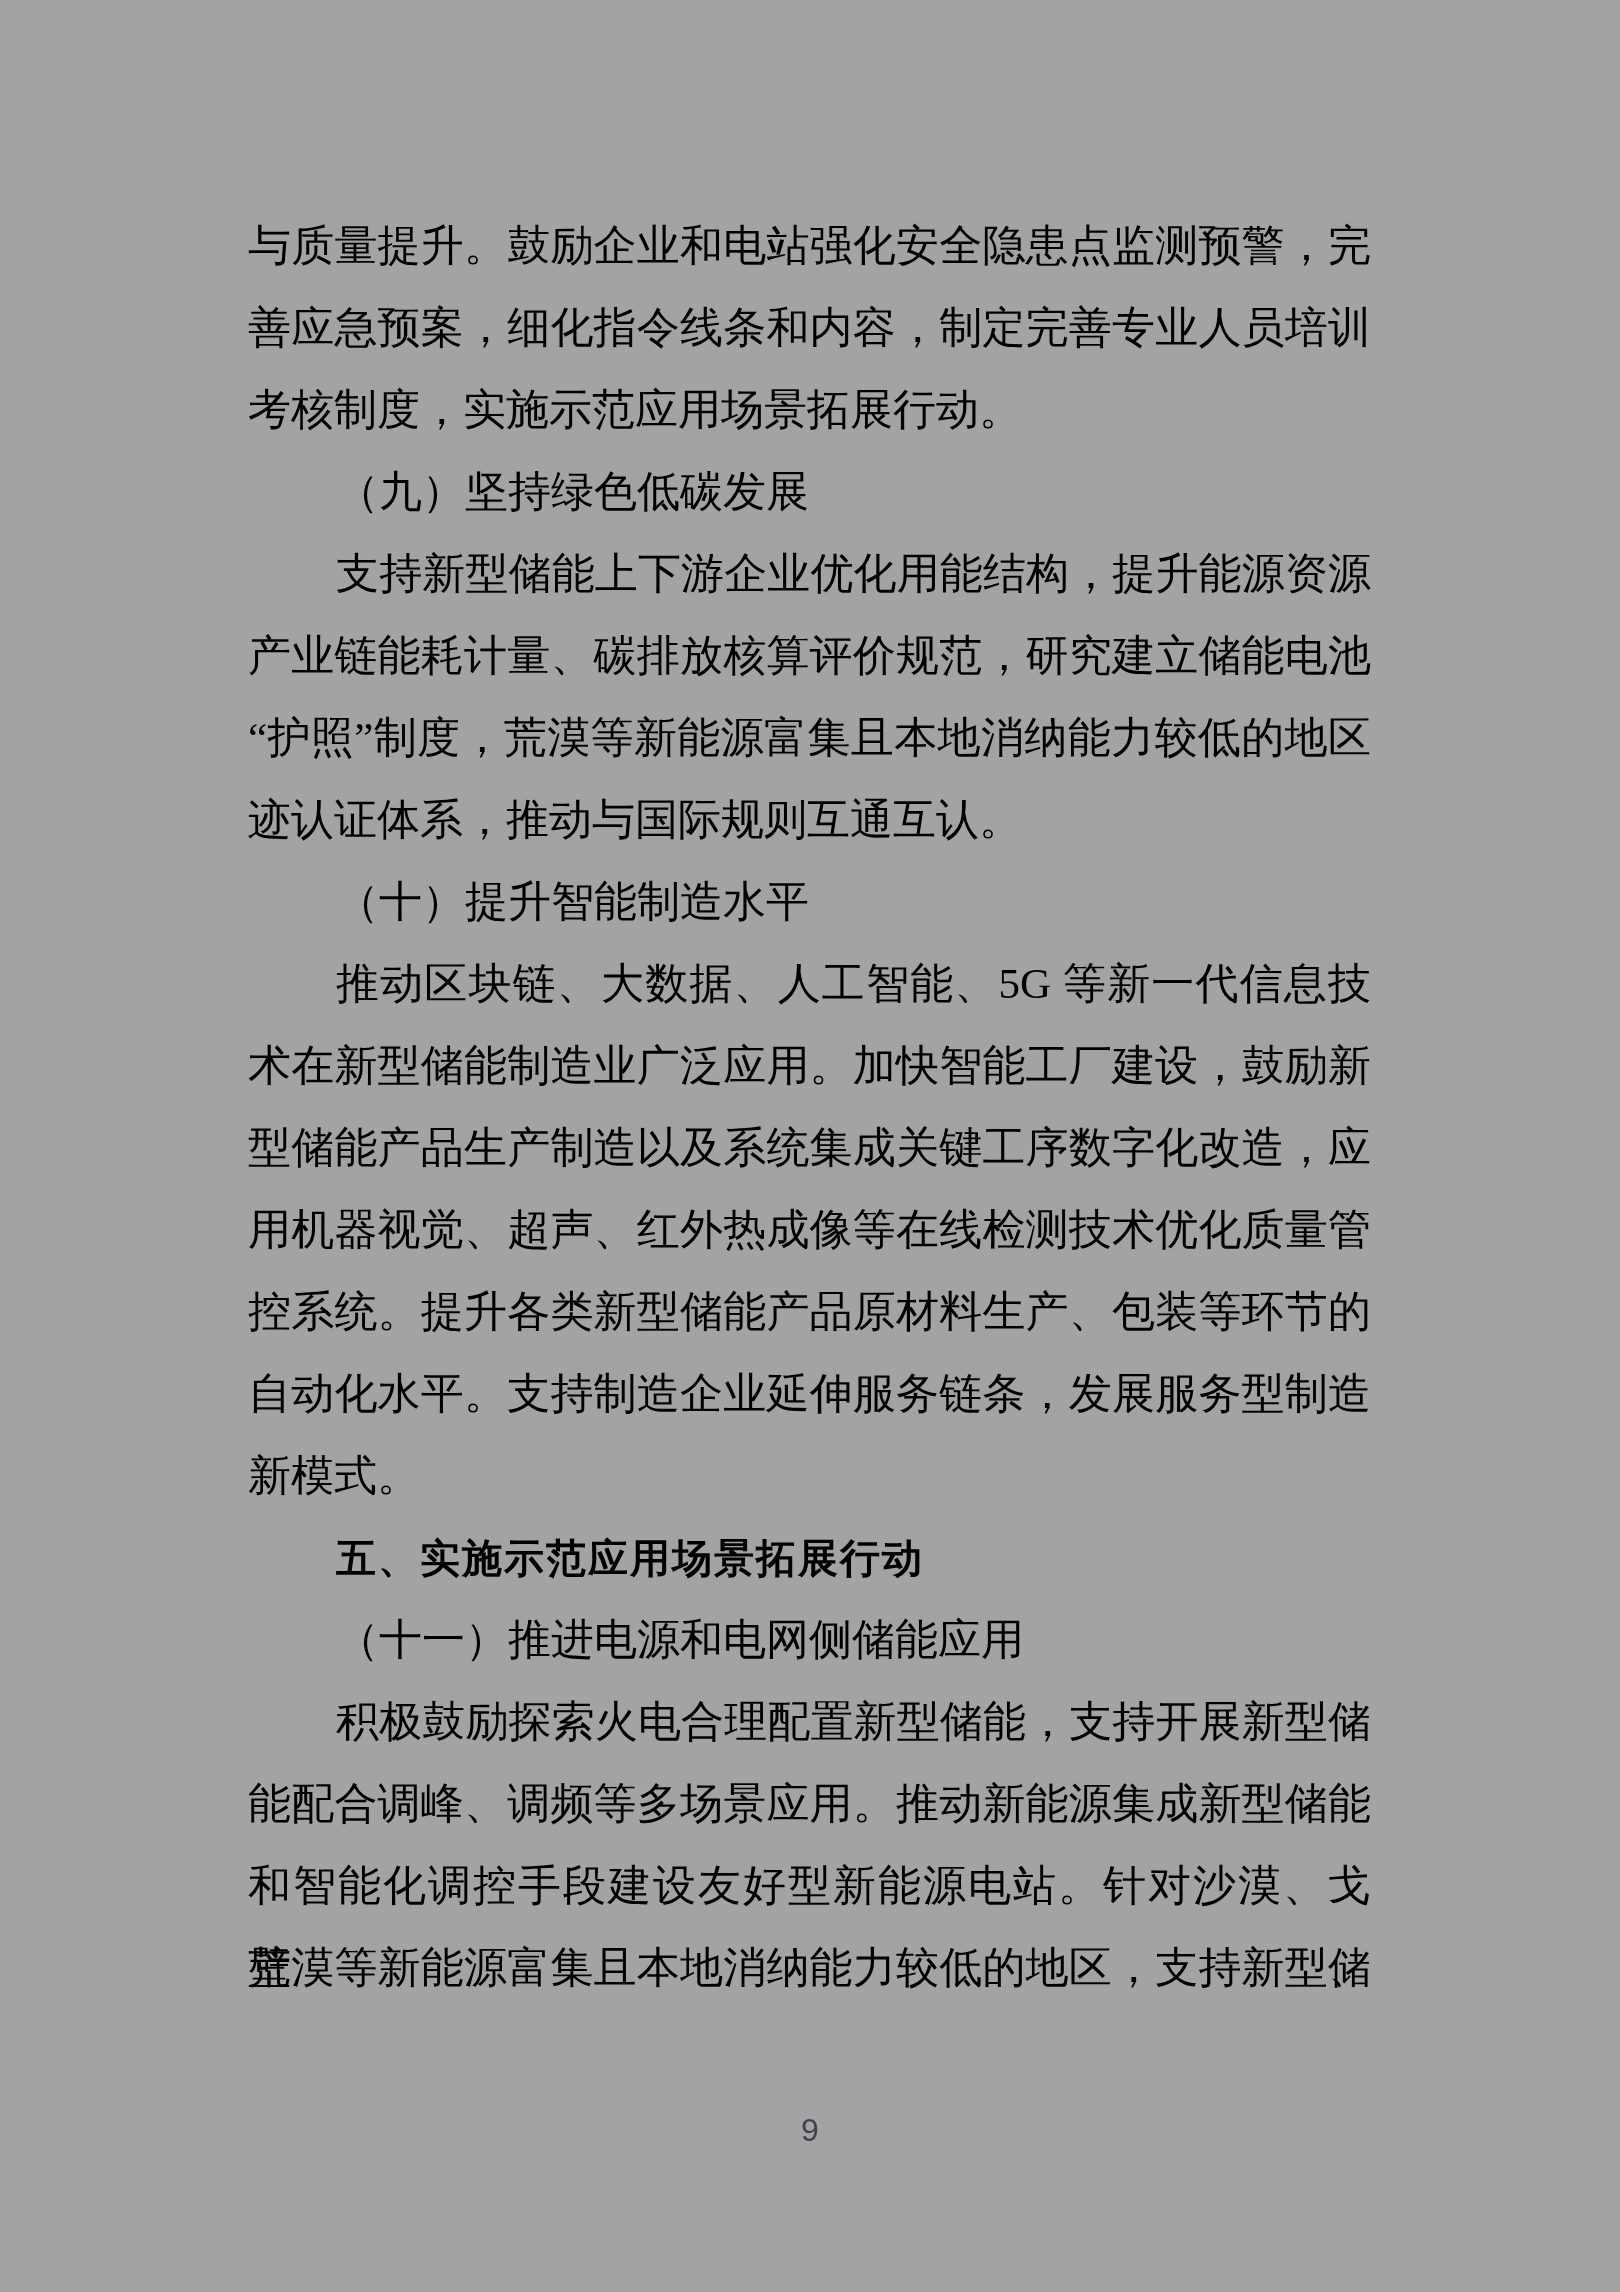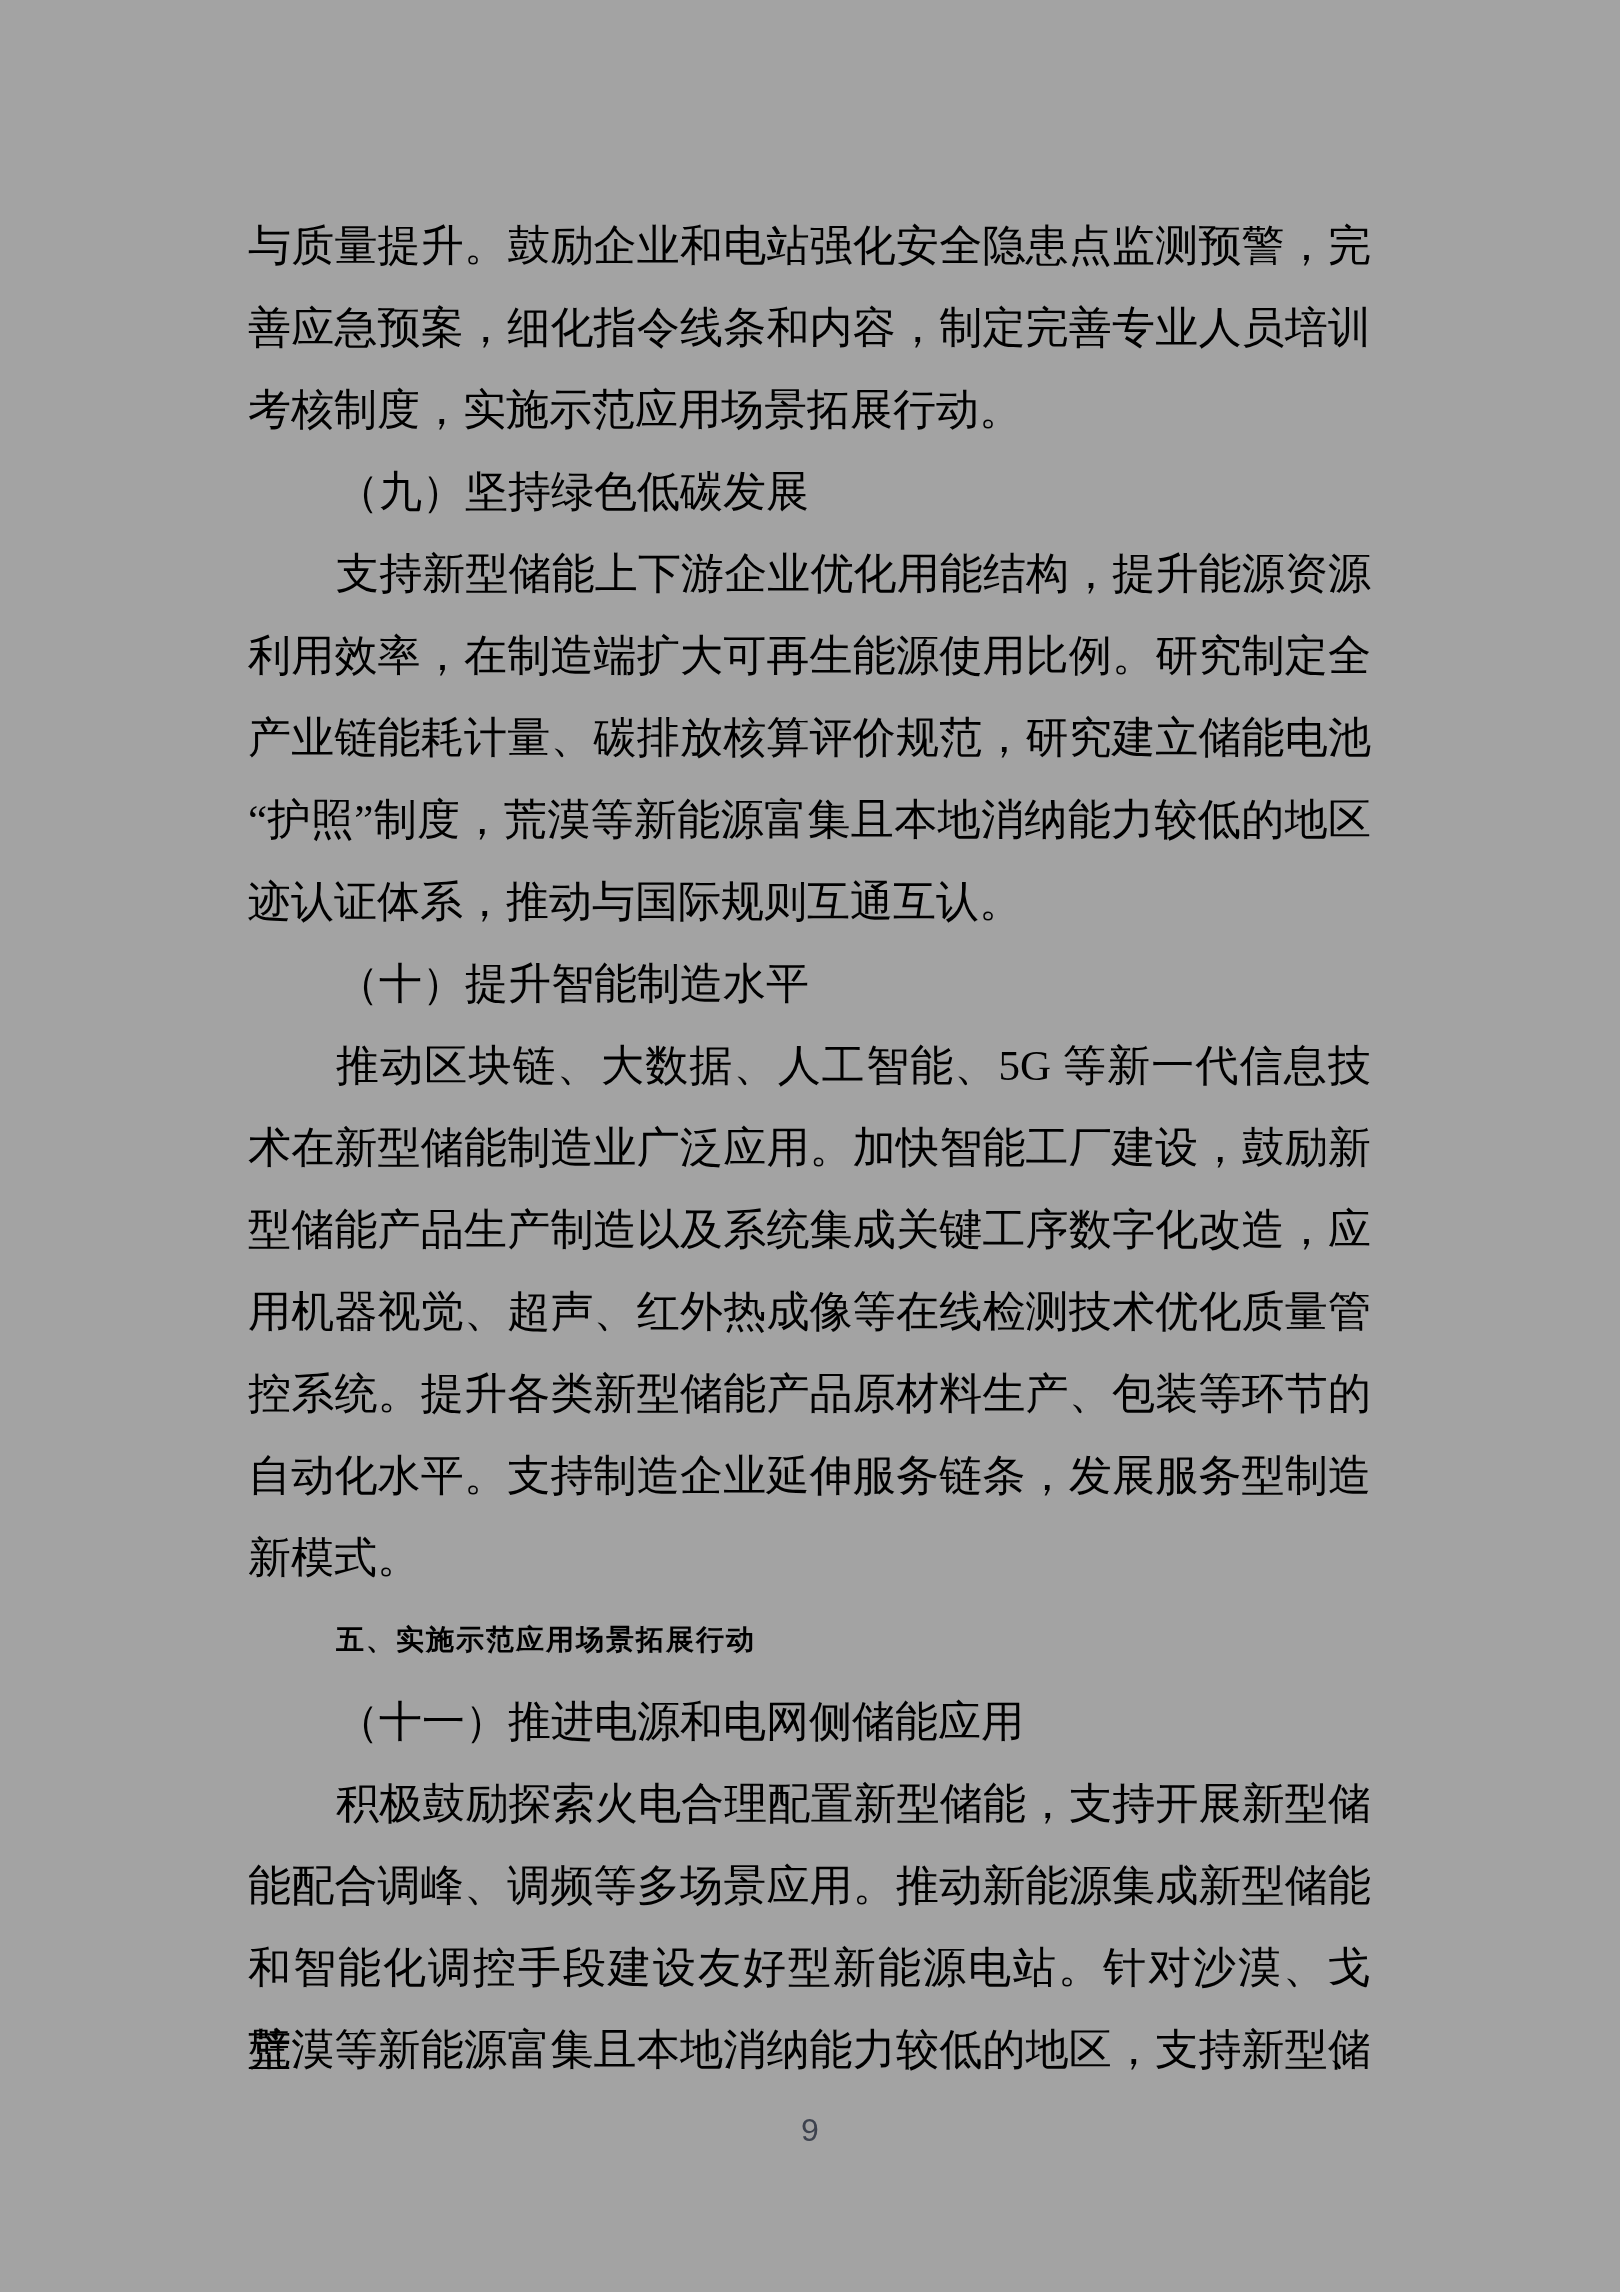--- a/index.html
+++ b/index.html
@@ -33,21 +33,21 @@
   }
   .line.indent {
     padding-left: 88px;
   }
   .line.sub-heading {
     font-size: 43px;
   }
   .line.section-heading {
     font-family: "Liberation Sans", sans-serif;
     font-weight: 700;
-    font-size: 28px;
+    font-size: 40px;
     letter-spacing: 2px;
   }
   .page-number {
     position: absolute;
     top: 2112px;
     left: 0;
     width: 100%;
     text-align: center;
     font-family: "Liberation Sans", sans-serif;
     font-size: 32px;
@@ -57,21 +57,20 @@
 </head>
 <body>
 
 <div class="page" style="background: #a3a3a3;">
   <div class="text-block" id="text-block">
       <div class="line body fill">与质量提升。鼓励企业和电站强化安全隐患点监测预警，完</div>
       <div class="line body fill">善应急预案，细化指令线条和内容，制定完善专业人员培训</div>
       <div class="line body">考核制度，实施示范应用场景拓展行动。</div>
       <div class="line sub-heading indent">（九）坚持绿色低碳发展</div>
       <div class="line body indent fill">支持新型储能上下游企业优化用能结构，提升能源资源</div>
-      <div class="line body fill">利用效率，在制造端扩大可再生能源使用比例。研究制定全</div>
       <div class="line body fill">产业链能耗计量、碳排放核算评价规范，研究建立储能电池</div>
       <div class="line body fill">“护照”制度，荒漠等新能源富集且本地消纳能力较低的地区</div>
       <div class="line body">迹认证体系，推动与国际规则互通互认。</div>
       <div class="line sub-heading indent">（十）提升智能制造水平</div>
       <div class="line body indent fill">推动区块链、大数据、人工智能、5G 等新一代信息技</div>
       <div class="line body fill">术在新型储能制造业广泛应用。加快智能工厂建设，鼓励新</div>
       <div class="line body fill">型储能产品生产制造以及系统集成关键工序数字化改造，应</div>
       <div class="line body fill">用机器视觉、超声、红外热成像等在线检测技术优化质量管</div>
       <div class="line body fill">控系统。提升各类新型储能产品原材料生产、包装等环节的</div>
       <div class="line body fill">自动化水平。支持制造企业延伸服务链条，发展服务型制造</div>

